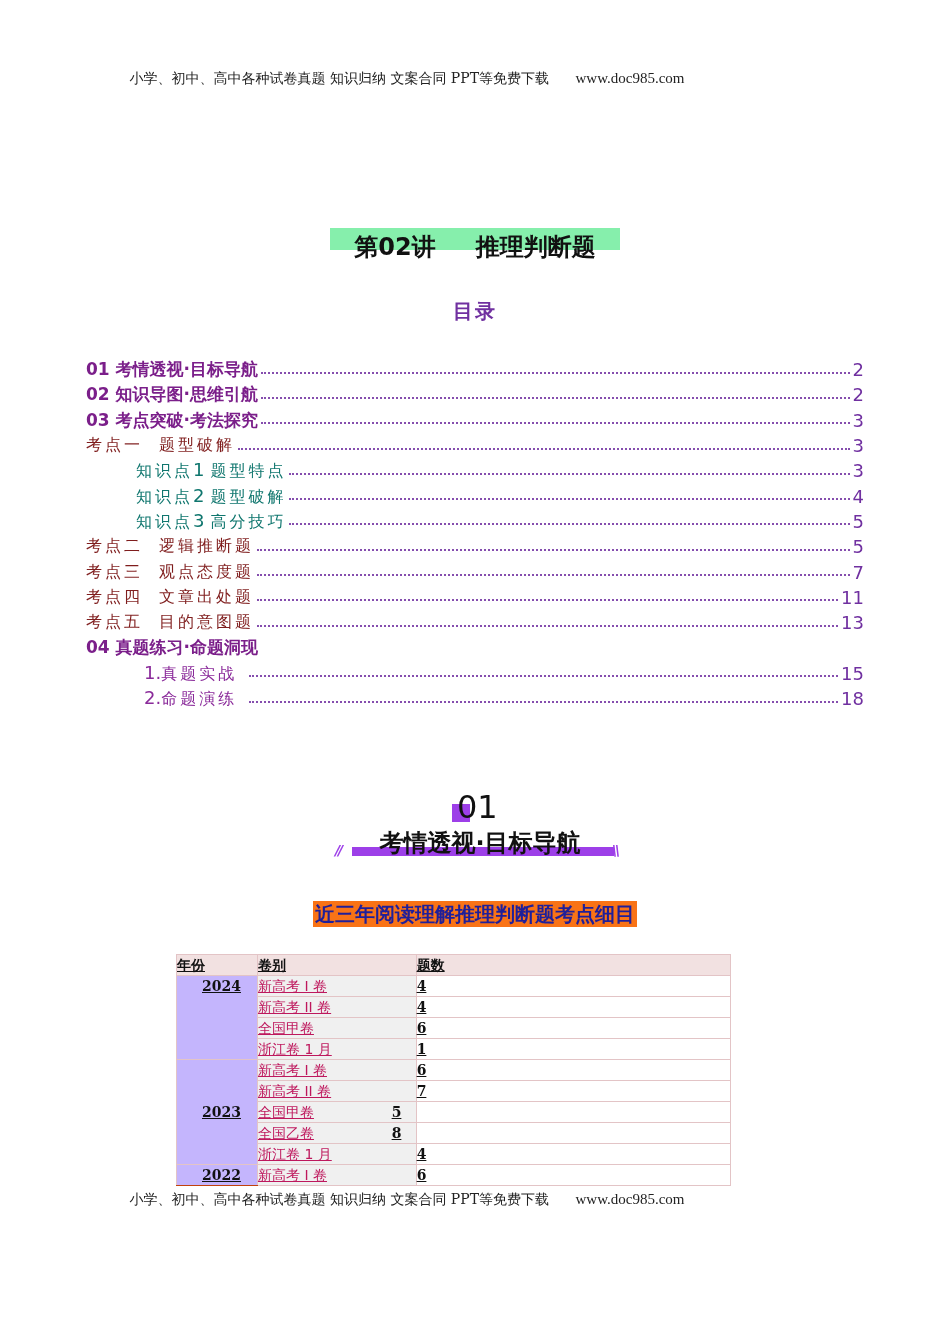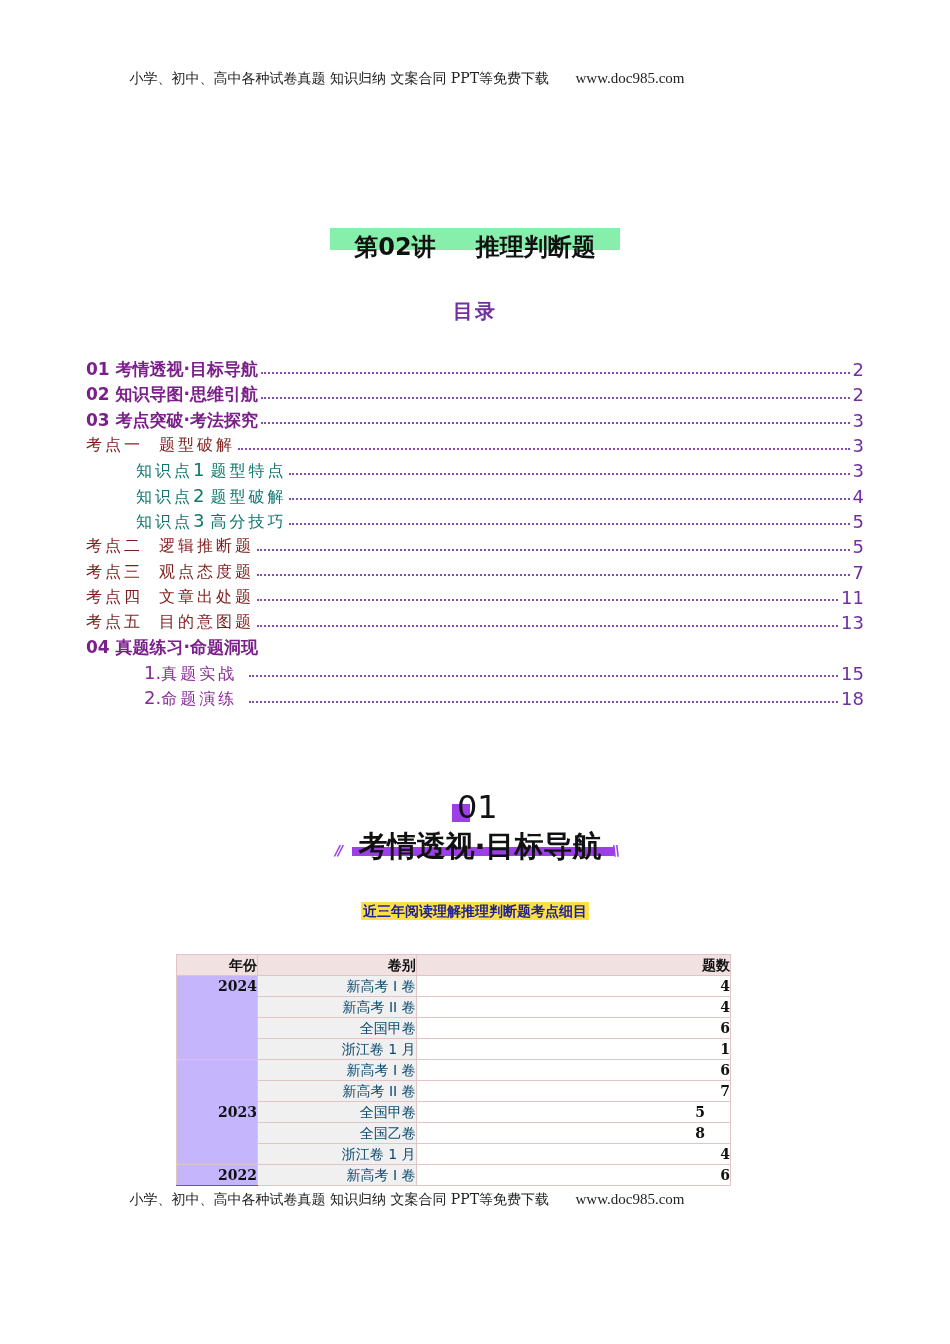--- a/index.html
+++ b/index.html
@@ -40,44 +40,44 @@
     .toc-row.lvl3 .label .num { font-family: "DejaVu Sans", sans-serif; font-size: 18px; letter-spacing: 0; margin: 0 6px 0 0; }
     .toc-row.lvl4 .label { font-size: 16px; font-family: "DejaVu Serif", serif; letter-spacing: 3px; color: #8a2a9a; padding-left: 58px; }
     .toc-row.lvl4 .label .num { font-family: "DejaVu Sans", sans-serif; font-size: 18px; letter-spacing: 0; }
     .toc-row.lvl4 .dots { margin-left: 12px; }
     .toc-row .gap { display: inline-block; width: 16px; }
 
     .section-banner { position: absolute; top: 790px; left: 330px; width: 300px; height: 80px; }
     .section-banner .num-square { position: absolute; left: 122px; top: 14px; width: 18px; height: 18px; background: #9d3fe8; }
     .section-banner .num { position: absolute; left: 127px; top: -2px; font-size: 32px; color: #111; font-family: "DejaVu Sans", sans-serif; }
     .section-banner .underline { position: absolute; left: 22px; top: 57px; width: 262px; height: 9px; background: #9d3fe8; }
-    .section-banner .title { position: absolute; left: 0; top: 37px; width: 300px; text-align: center; font-size: 29px; font-weight: bold; color: #111; }
+    .section-banner .title { position: absolute; left: 0; top: 37px; width: 300px; text-align: center; font-size: 24px; font-weight: bold; color: #111; }
     .section-banner .slash { position: absolute; top: 52px; font-size: 14px; color: #9d3fe8; font-weight: bold; letter-spacing: -2px; font-style: italic; }
     .section-banner .slash.left { left: 5px; }
     .section-banner .slash.right { left: 282px; }
 
     .table-caption {
       position: absolute; top: 901px; left: 0; width: 950px; text-align: center;
     }
     .table-caption span {
-      background: #fde047; color: #1f1f9a; font-weight: bold; font-size: 14px; padding: 1px 2px;
+      background: #f97316; color: #1f1f9a; font-weight: bold; font-size: 20px; padding: 1px 2px;
     }
 
     table.data-table {
       position: absolute; top: 954px; left: 176px; width: 555px;
       border-collapse: collapse; font-family: "DejaVu Serif", "Liberation Serif", serif; font-size: 14px; color: #111;
     }
     table.data-table th, table.data-table td {
-      border: 1px solid #e3c4c6; height: 20px; padding: 0; text-align: right; line-height: 20px;
+      border: 1px solid #e3c4c6; height: 20px; padding: 0; text-align: left; line-height: 20px; text-decoration: underline;
     }
     table.data-table th { background: #f2e1e1; font-weight: bold; font-family: "DejaVu Sans", sans-serif; font-size: 14px; }
     table.data-table td.year { font-weight: bold; vertical-align: top; background: #c4b5fd; padding-left: 25px; }
     table.data-table td.year.mid { vertical-align: middle; }
     table.data-table td.year.last { border-bottom: 1px solid #c2410c; }
-    table.data-table td.paper { background: #f0f0f0; font-family: "DejaVu Sans", sans-serif; font-size: 14px; color: #0c4a6e; }
+    table.data-table td.paper { background: #f0f0f0; font-family: "DejaVu Sans", sans-serif; font-size: 14px; color: #be185d; }
     table.data-table td.count { font-weight: bold; background: #fff; }
     table.data-table td.count.offset span { position: relative; left: -25px; }
     col.c1 { width: 81px; } col.c2 { width: 159px; } col.c3 { width: 315px; }
   </style>
 </head>
 <body>
 
 <div class="page-header">
   <span>小学、初中、高中各种试卷真题  知识归纳  文案合同  PPT等免费下载</span>
   <span class="site">www.doc985.com</span>

